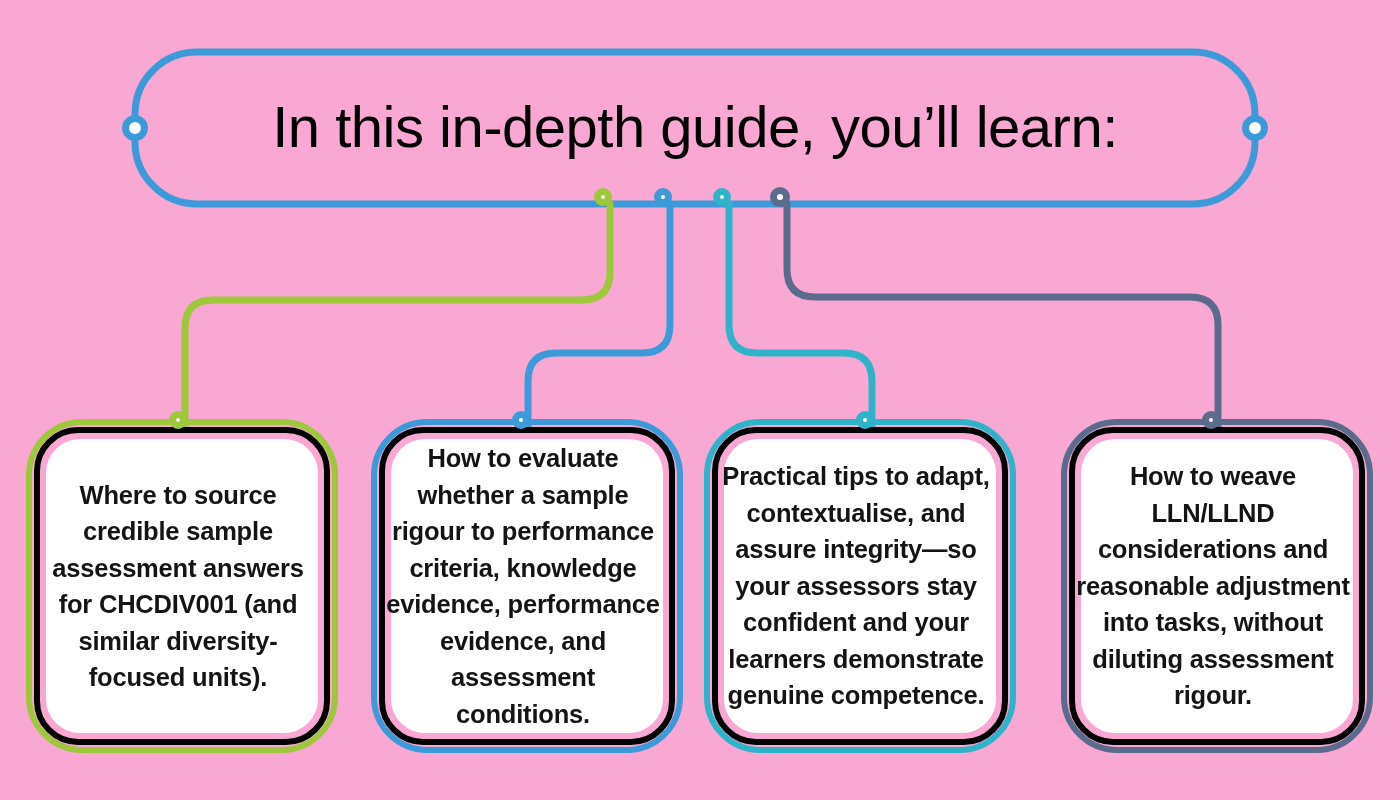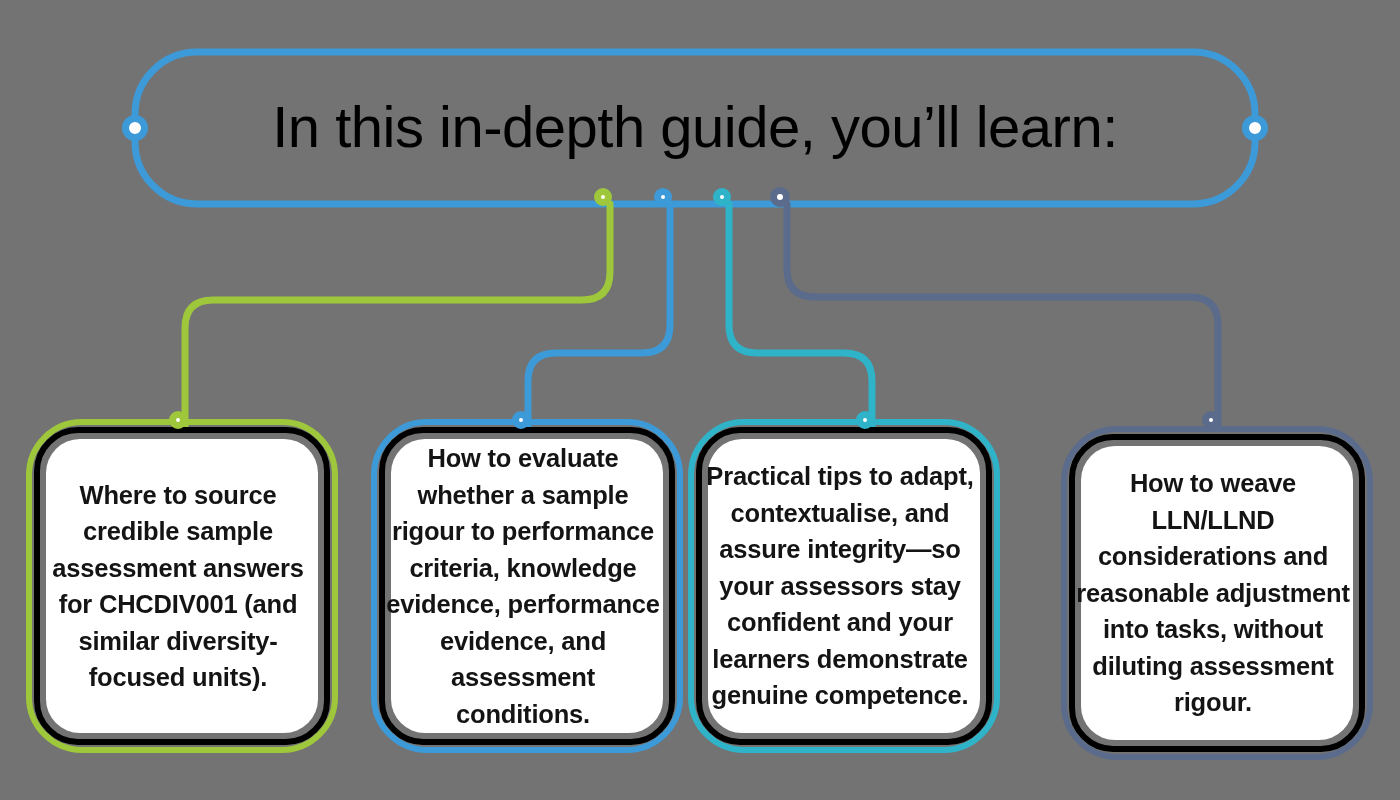--- a/index.html
+++ b/index.html
@@ -9,21 +9,21 @@
     background: #ffffff;
   }
   body {
     font-family: "Liberation Sans", "DejaVu Sans", sans-serif;
   }
   #stage {
     position: relative;
     width: 1400px;
     height: 800px;
     overflow: hidden;
-    background: #737373;
+    background: #f9a8d4;
   }
   #wiring {
     position: absolute;
     left: 0;
     top: 0;
     width: 1400px;
     height: 800px;
     overflow: visible;
   }
   
@@ -76,22 +76,22 @@
     margin-left: -8px;
     text-align: center;
     font-size: 25.5px;
     line-height: 36.5px;
     font-weight: 700;
     color: #141414;
     letter-spacing: -0.2px;
   }
   .card-1 { left: 34px; }
   .card-2 { left: 379px; }
-  .card-3 { left: 696px; }
-  .card-4 { left: 1069px; margin-top: 7px; }
+  .card-3 { left: 712px; }
+  .card-4 { left: 1069px; }
 
   .node {
     position: absolute;
     border-radius: 50%;
     background: #ffffff;
     box-sizing: border-box;
   }
 </style>
 </head>
 <body>

